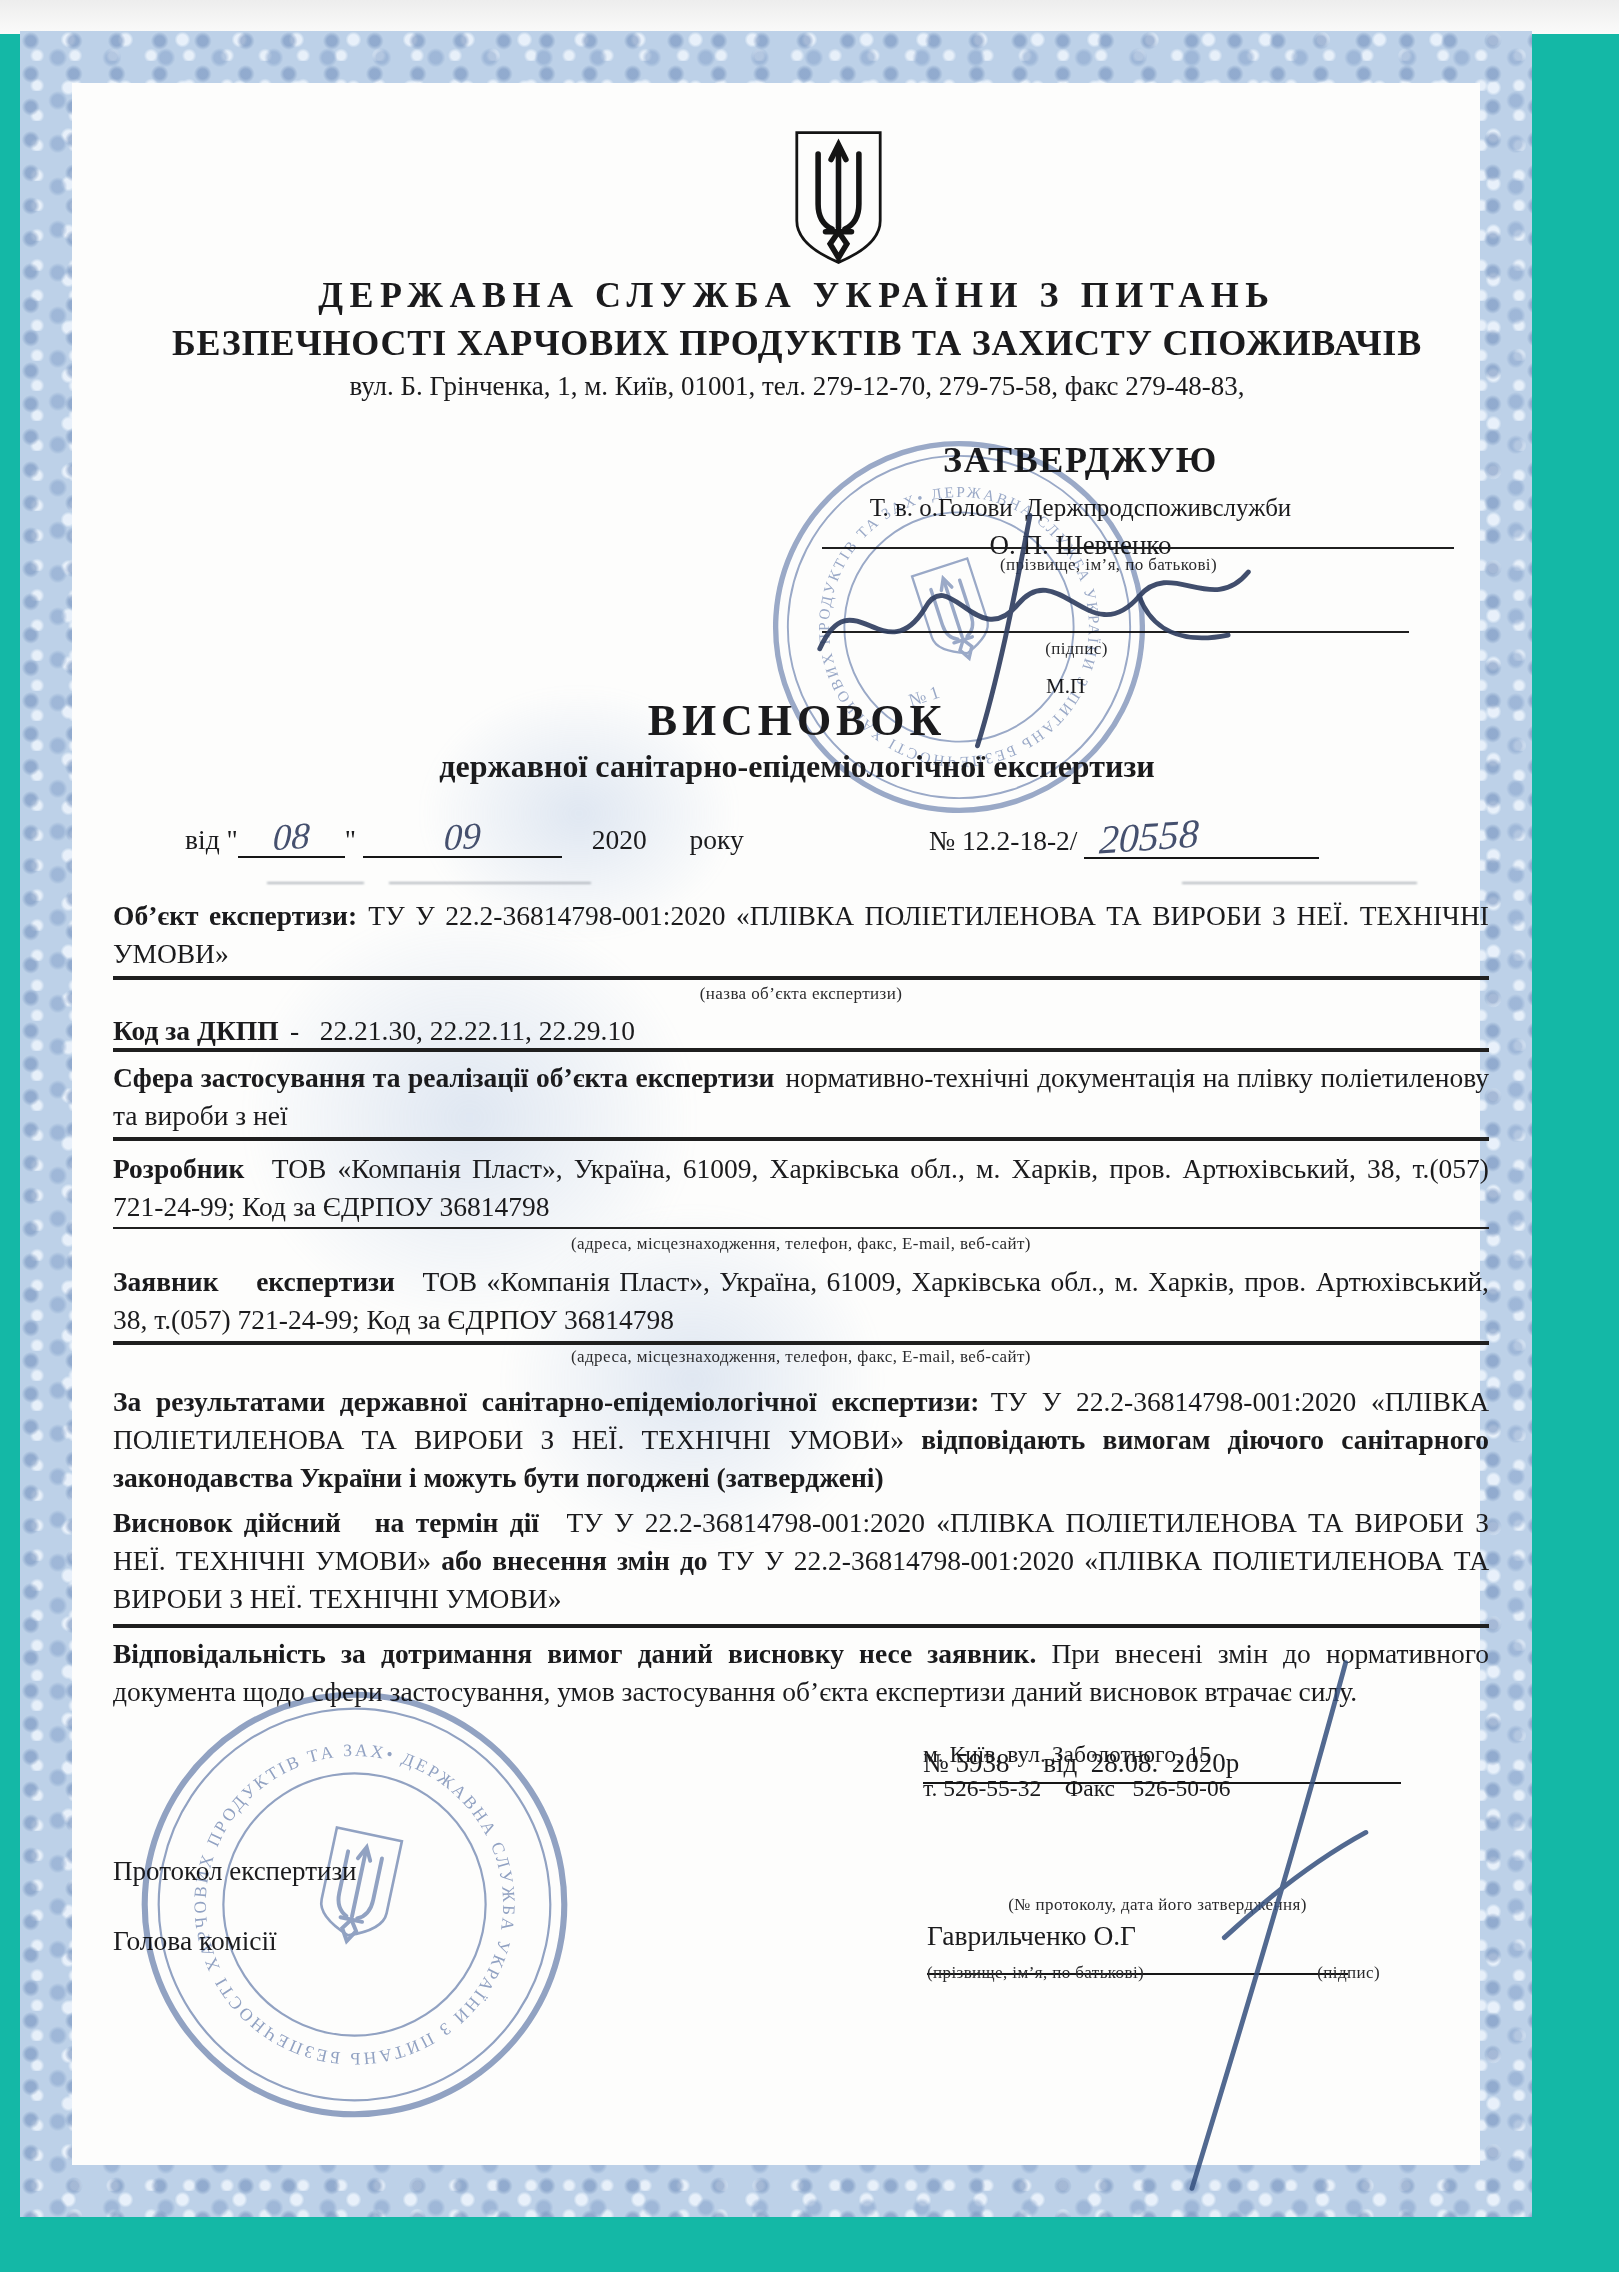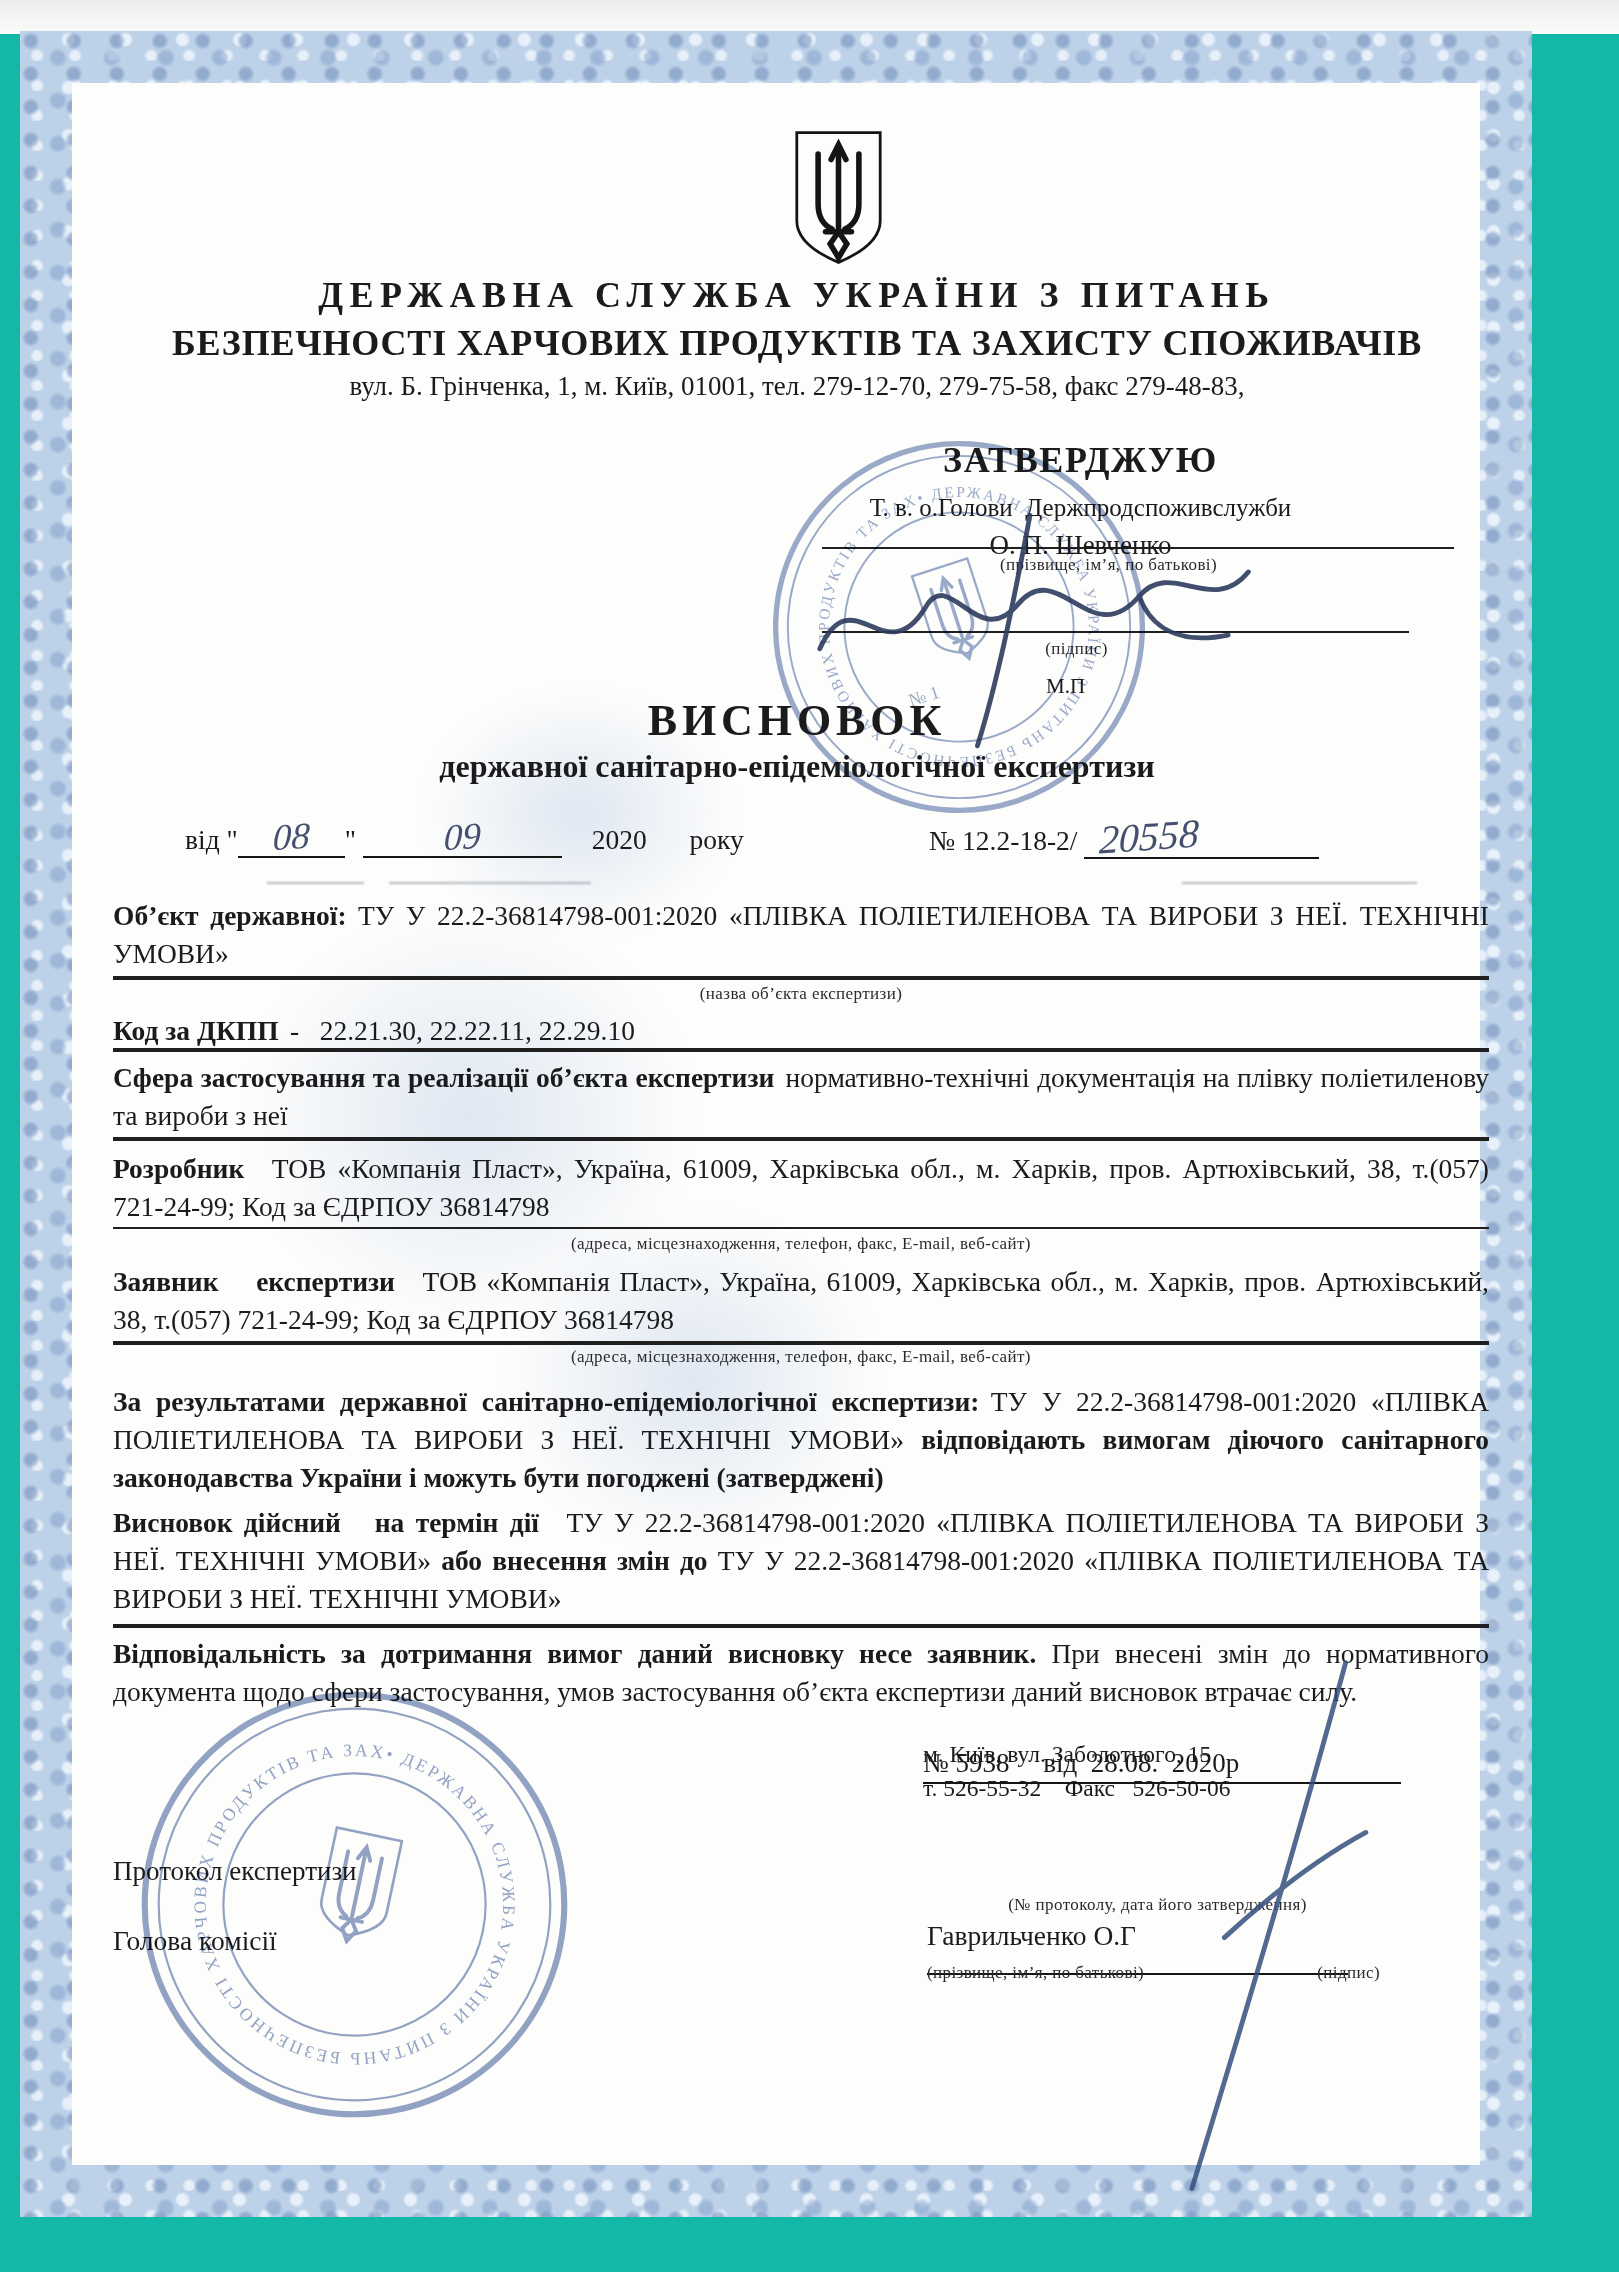--- a/index.html
+++ b/index.html
@@ -154,21 +154,21 @@
   </div>
   <div class="numline">
     <span>№ 12.2-18-2/</span>
     <span class="slot slot-num"><span class="hand" style="font-size:40px">20558</span></span>
   </div>
   <div class="smudge" style="left:267px;top:882px;width:97px"></div>
   <div class="smudge" style="left:389px;top:882px;width:202px"></div>
   <div class="smudge" style="left:1182px;top:882px;width:235px"></div>
 
   <p class="body" style="top:897px">
-    <span class="lbl">Об’єкт державної:</span><span>ТУ У 22.2-36814798-001:2020 «ПЛІВКА ПОЛІЕТИЛЕНОВА ТА ВИРОБИ З НЕЇ. ТЕХНІЧНІ УМОВИ»</span>
+    <span class="lbl">Об’єкт експертизи:</span><span>ТУ У 22.2-36814798-001:2020 «ПЛІВКА ПОЛІЕТИЛЕНОВА ТА ВИРОБИ З НЕЇ. ТЕХНІЧНІ УМОВИ»</span>
   </p>
   <div class="rule" style="left:113px;top:976px;width:1376px;height:4px"></div>
   <div class="hintc hint" style="top:984px">(назва об’єкта експертизи)</div>
 
   <p class="body" style="top:1012px">
     <span class="lbl">Код за ДКПП</span><span>-&nbsp;&nbsp; 22.21.30, 22.22.11, 22.29.10</span>
   </p>
   <div class="rule" style="left:113px;top:1048px;width:1376px;height:4px"></div>
 
   <p class="body" style="top:1059px">

